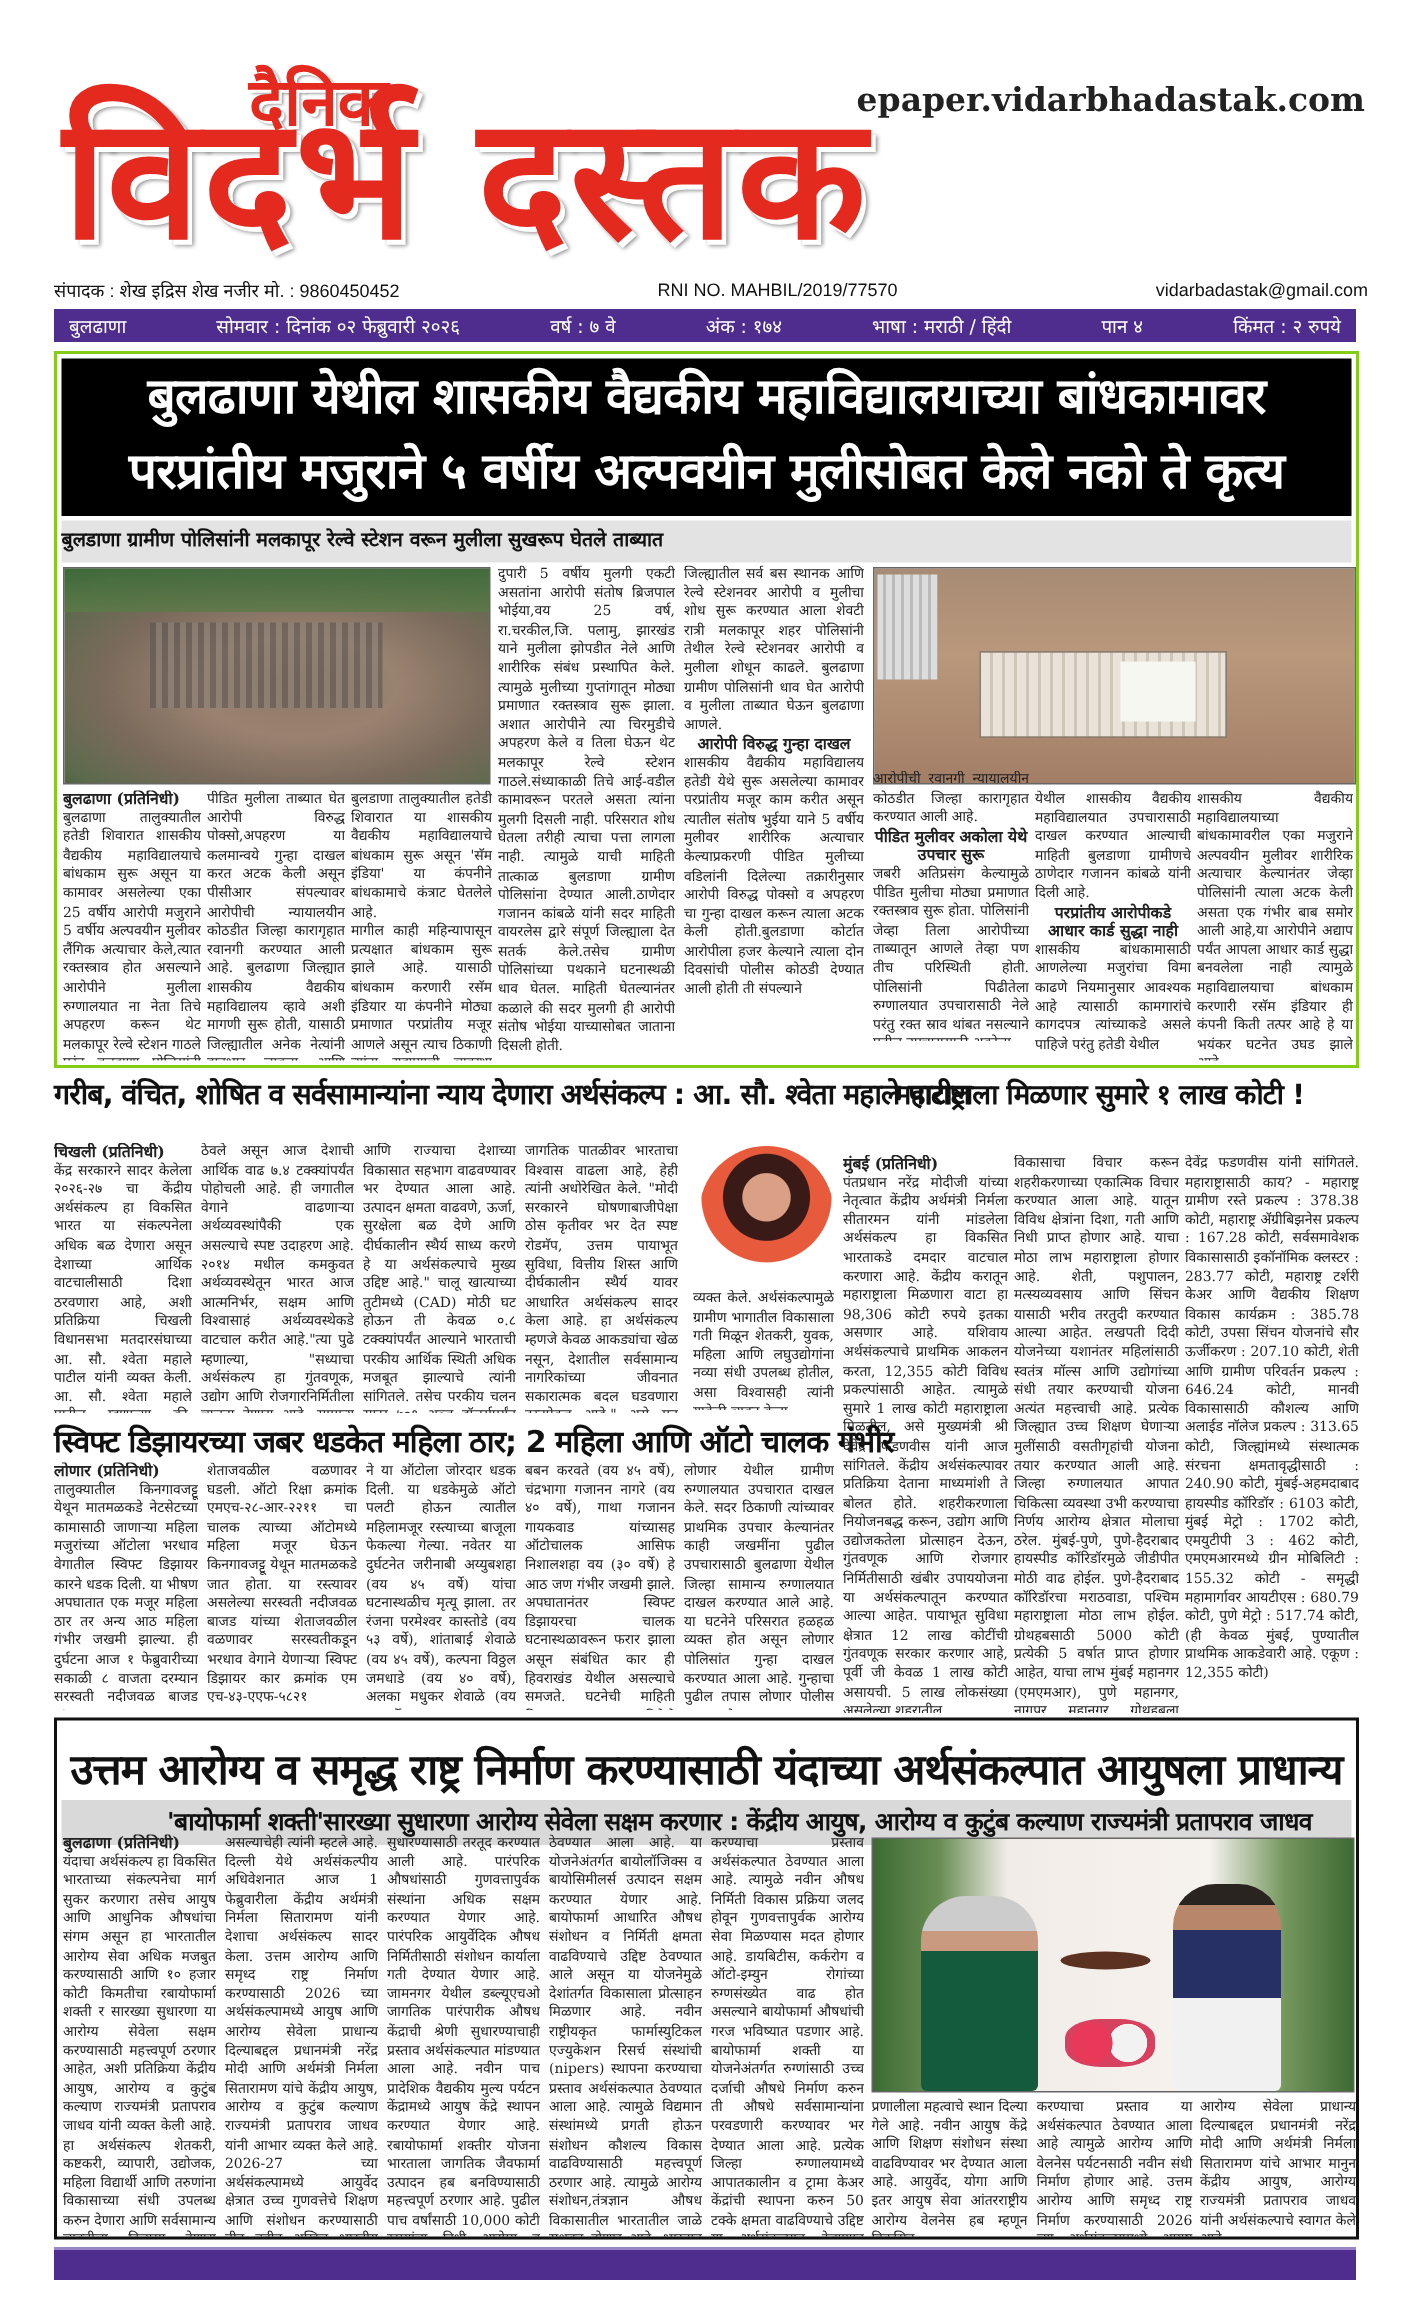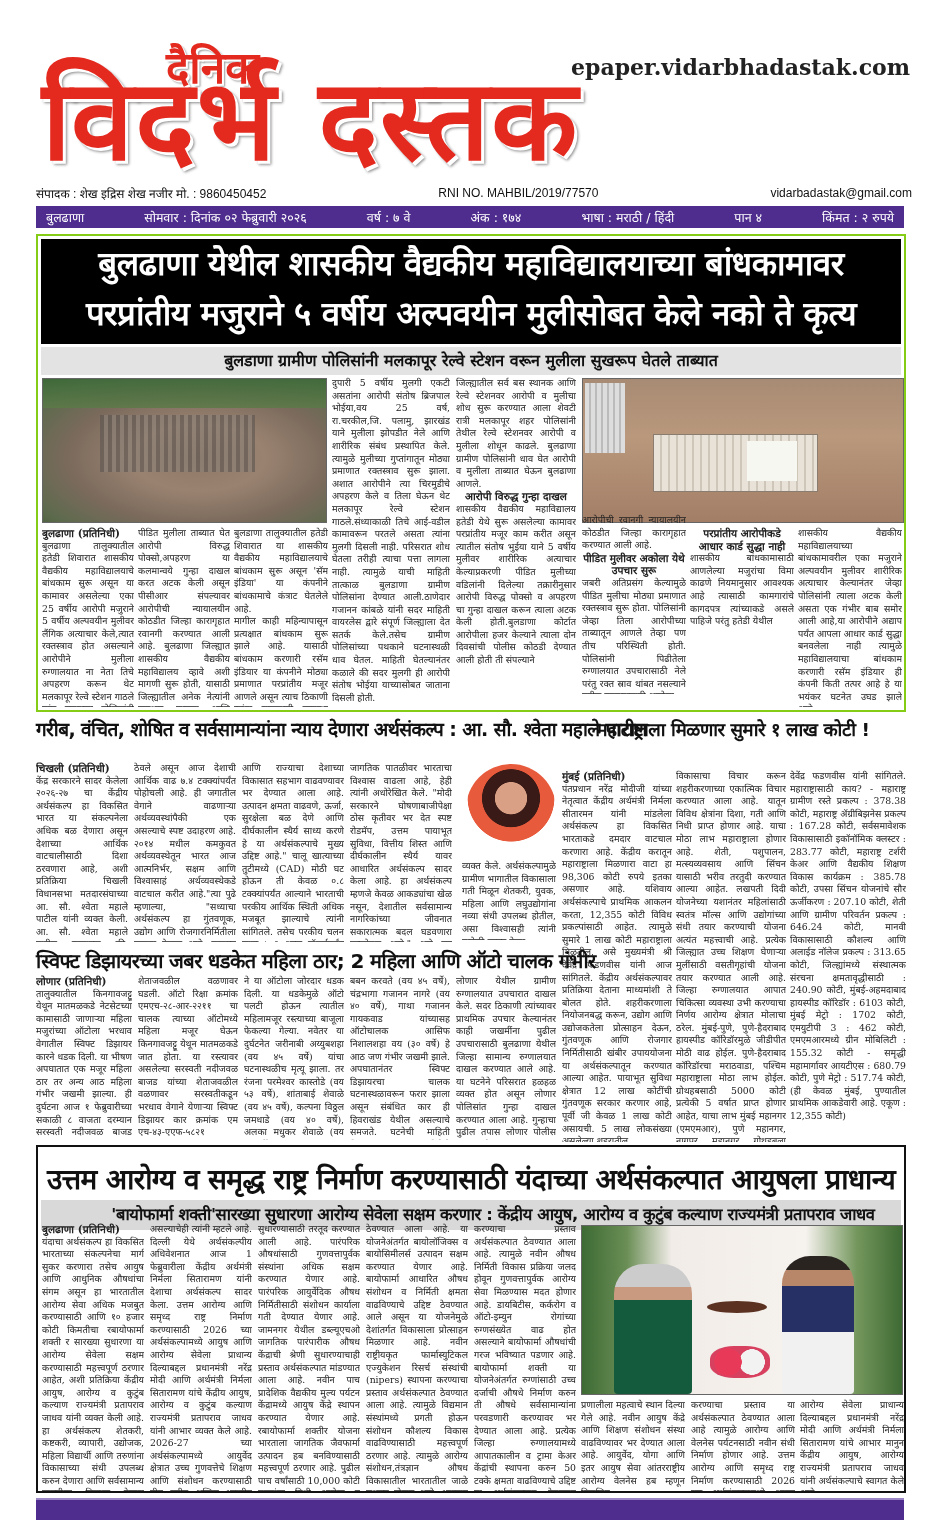--- a/index.html
+++ b/index.html
@@ -14,21 +14,21 @@
   .mh-url { position: absolute; right: 2px; top: 26px; font-family: "DejaVu Serif", serif; font-size: 22px; font-weight: bold; color: #222; }
 
   .info-line { position: absolute; left: 36px; top: 182px; width: 876px; height: 22px; font-size: 12px; font-family: "Liberation Sans", sans-serif; display:flex; justify-content: space-between; align-items:center; }
   .info-line span { white-space: nowrap; }
 
   .purple-bar { position: absolute; left: 36px; top: 206px; width: 868px; height: 22px; background: #4f2d8f; color: #fff;
      font-size: 12.5px; display:flex; justify-content: space-between; align-items:center; padding: 0 10px; font-family:"DejaVu Sans", sans-serif; }
 
   .story1 { position: absolute; left: 36px; top: 234px; width: 870px; height: 478px; border: 2px solid #84cc16; background:#fff; }
   .story1 .head { background:#000; color:#fff; height: 105px; margin: 3px; font-weight: bold; font-size: 33px; line-height: 50px; text-align:center; letter-spacing: -0.5px; }
-  .story1 .sub { background:#e3e3e3; height: 28px; margin: 0 3px; font-size: 16px; font-weight: bold; text-align:center; line-height: 28px; color:#111; }
+  .story1 .sub { background:#e3e3e3; height: 28px; margin: 0 3px; font-size: 13px; font-weight: bold; line-height: 28px; color:#111; }
 
   .photo { position:absolute; border: 1px solid #666; }
   .photo-site { left: 4px; top: 142px; width: 285px; height: 145px;
      background: radial-gradient(ellipse at 55% 55%, #8f7866 0%, #9a8270 30%, #7a6a5c 60%, #5c6a4c 85%, #3f5a34 100%); }
   .photo-site::before { content:""; position:absolute; left: 20%; top: 25%; width: 55%; height: 40%; background: repeating-linear-gradient(90deg, #5a5450 0 4px, #8a8078 4px 8px); opacity:.6; }
   .photo-site::after { content:""; position:absolute; left: 0; top: 0; width: 100%; height: 20%; background: linear-gradient(#3e6b3a,#5c7a48); opacity:.85; }
   .photo-gate { left: 544px; top: 142px; width: 322px; height: 145px;
      background: linear-gradient(180deg, #a88b74 0%, #b9987c 40%, #a27e66 100%); }
   .photo-gate .gate { position:absolute; left: 70px; top: 55px; width: 165px; height: 58px; background: repeating-linear-gradient(90deg,#e8e2d8 0 6px,#cfc6ba 6px 8px); border:1px solid #8a7d70; }
   .photo-gate .gate::after { content:""; position:absolute; right: 20px; top: 6px; width: 50px; height: 40px; background:#f7f7f2; }
@@ -123,20 +123,21 @@
     <p>बुलडाणा तालुक्यातील हतेडी शिवारात या शासकीय वैद्यकीय महाविद्यालयाचे बांधकाम सुरू असून 'सॅम इंडिया' या कंपनीने बांधकामाचे कंत्राट घेतलेले आहे.</p>
     <p>मागील काही महिन्यापासून प्रत्यक्षात बांधकाम सुरू झाले आहे. यासाठी बांधकाम करणारी रसॅम इंडियार या कंपनीने मोठ्या प्रमाणात परप्रांतीय मजूर आणले असून त्याच ठिकाणी त्यांना राहण्याची व्यवस्था करण्यात आली आहे. 28 जानेवारी रोजी</p>
   </div>
 
   <div class="cols" style="left:544px; top:278px; width:104px; height:180px;">
     <p>आरोपीची रवानगी न्यायालयीन कोठडीत जिल्हा कारागृहात करण्यात आली आहे.</p>
     <p class="subhead">पीडित मुलीवर अकोला येथे उपचार सुरू</p>
     <p>जबरी अतिप्रसंग केल्यामुळे पीडित मुलीचा मोठ्या प्रमाणात रक्तस्त्राव सुरू होता. पोलिसांनी जेव्हा तिला आरोपीच्या ताब्यातून आणले तेव्हा पण तीच परिस्थिती होती. पोलिसांनी पिढीतेला रुग्णालयात उपचारासाठी नेले परंतु रक्त स्राव थांबत नसल्याने पुढील उपचारासाठी अकोला</p>
   </div>
   <div class="cols" style="left:652px; top:291px; width:104px; height:180px;">
+    <p>येथील शासकीय वैद्यकीय महाविद्यालयात उपचारासाठी दाखल करण्यात आल्याची माहिती बुलडाणा ग्रामीणचे ठाणेदार गजानन कांबळे यांनी दिली आहे.</p>
     <p class="subhead">परप्रांतीय आरोपीकडे आधार कार्ड सुद्धा नाही</p>
     <p>शासकीय बांधकामासाठी आणलेल्या मजुरांचा विमा काढणे नियमानुसार आवश्यक आहे त्यासाठी कामगारांचे कागदपत्र त्यांच्याकडे असले पाहिजे परंतु हतेडी येथील</p>
   </div>
   <div class="cols" style="left:760px; top:291px; width:104px; height:180px;">
     <p>शासकीय वैद्यकीय महाविद्यालयाच्या बांधकामावरील एका मजुराने अल्पवयीन मुलीवर शारीरिक अत्याचार केल्यानंतर जेव्हा पोलिसांनी त्याला अटक केली असता एक गंभीर बाब समोर आली आहे,या आरोपीने अद्याप पर्यंत आपला आधार कार्ड सुद्धा बनवलेला नाही त्यामुळे महाविद्यालयाचा बांधकाम करणारी रसॅम इंडियार ही कंपनी किती तत्पर आहे हे या भयंकर घटनेत उघड झाले आहे.</p>
   </div>
 </div>
 
 <div class="story2">
   <div class="head">गरीब, वंचित, शोषित व सर्वसामान्यांना न्याय देणारा अर्थसंकल्प : आ. सौ. श्वेता महाले पाटील</div>

